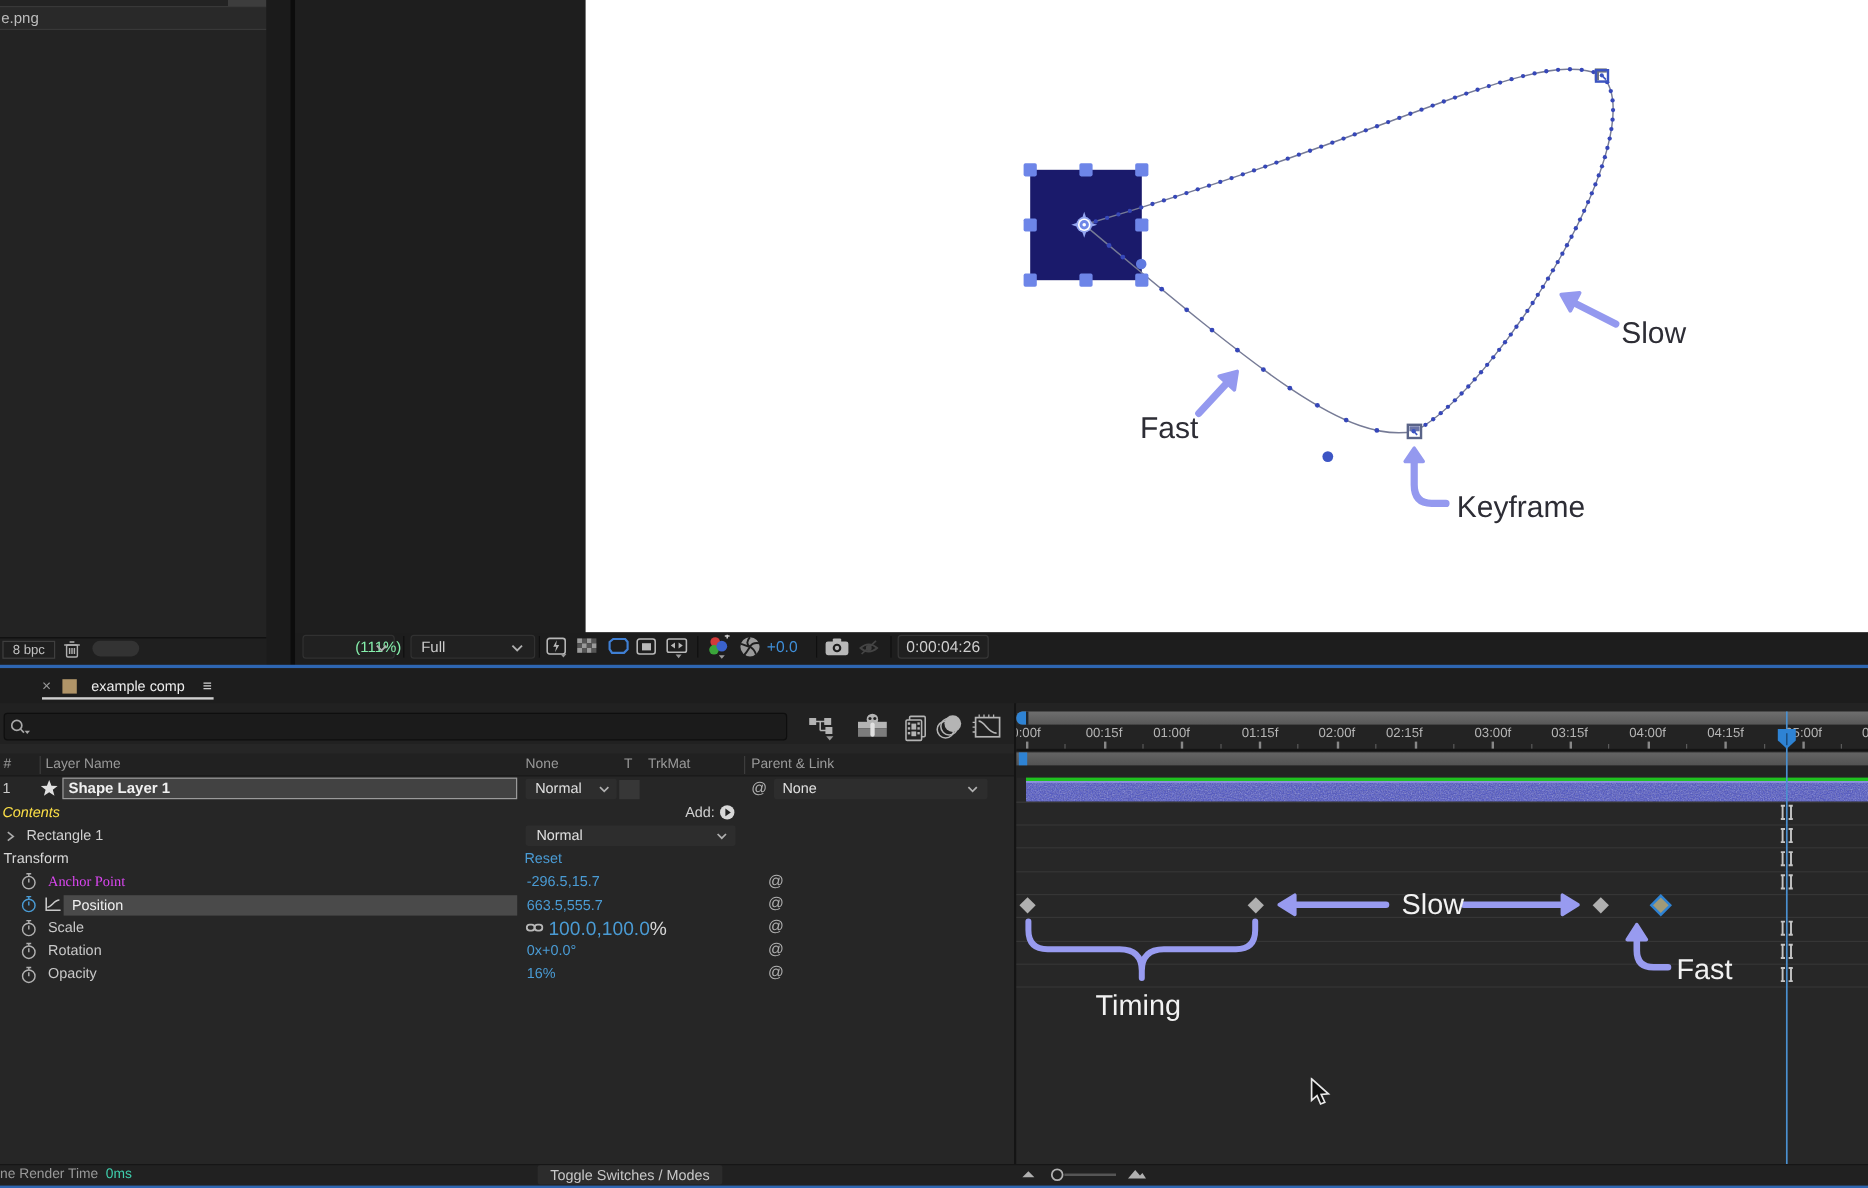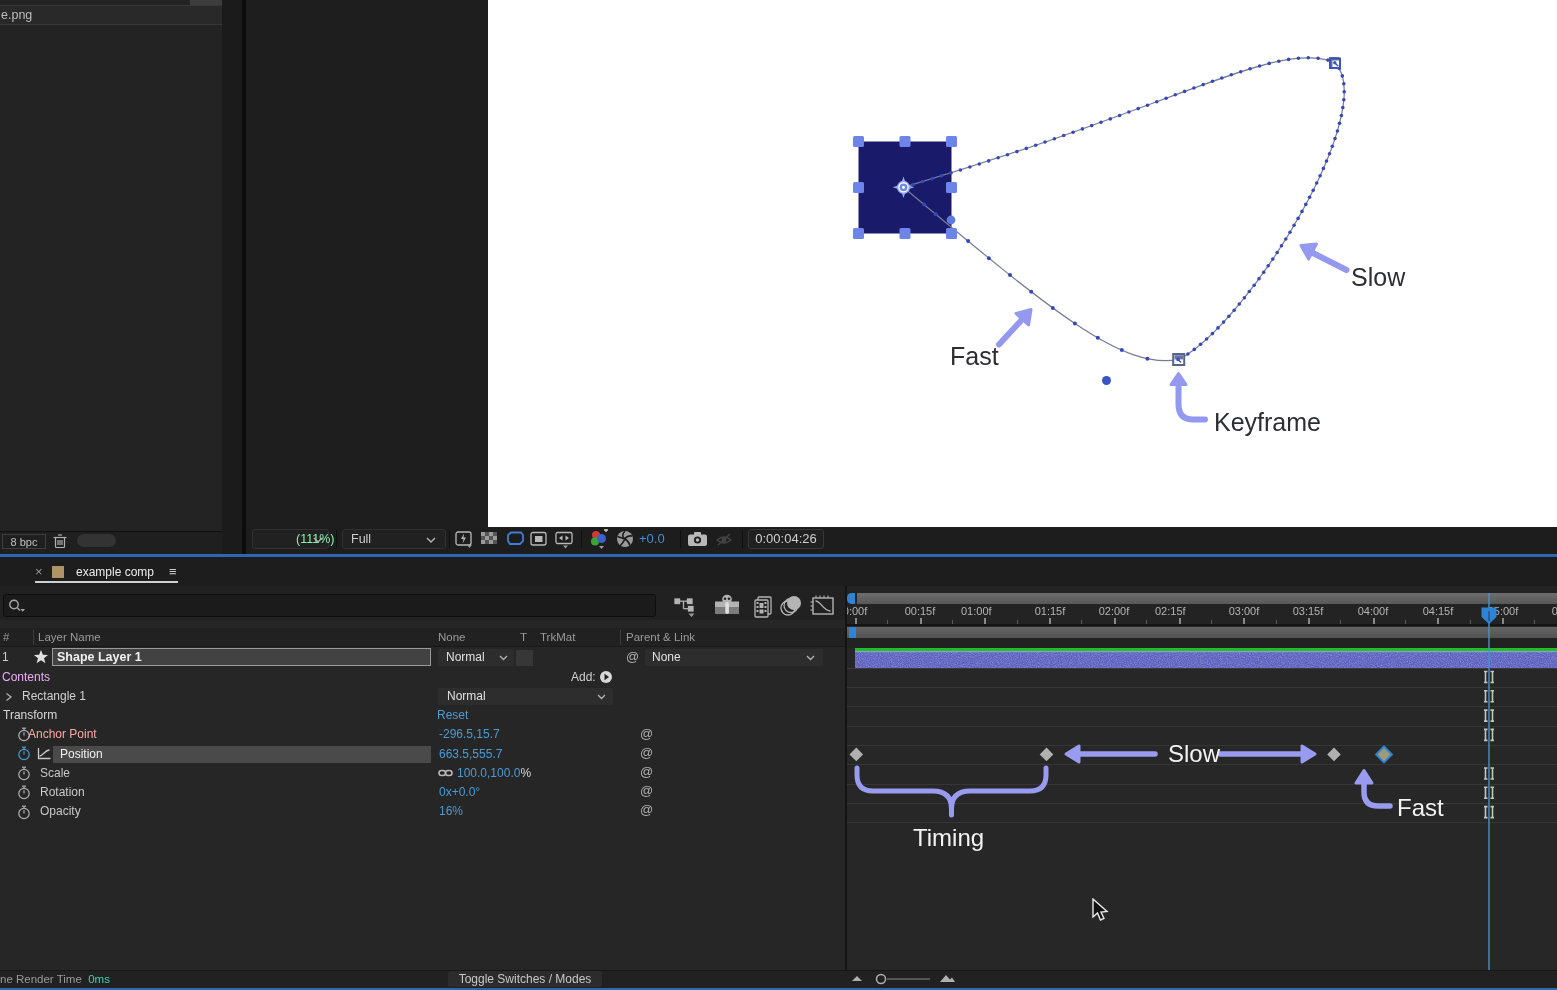--- a/index.html
+++ b/index.html
@@ -217,21 +217,21 @@
       <path d="M2 2 L5.5 5.5 L9 2" stroke="#b0b0b0" stroke-width="1.4" fill="none"></path>
     </svg>
 <div class="abs" style="left:516px;top:650px;width:17px;height:16px;background:#373737;"></div>
 <div class="txt" style="left:626px;top:649px;font-size:13px;color:#b0b0b0;">@</div>
 <div class="abs" style="left:645px;top:649px;width:178px;height:17px;background:#2d2d2d;border-radius:2px;"></div>
 <div class="txt" style="left:652px;top:650px;font-size:12px;color:#e0e0e0;">None</div>
 <svg class="abs" style="left:805px;top:654px;" width="11" height="8" viewBox="0 0 11 8">
       <path d="M2 2 L5.5 5.5 L9 2" stroke="#b0b0b0" stroke-width="1.4" fill="none"></path>
     </svg>
 
-<div class="txt" style="left:2px;top:670px;font-size:12px;color:#f0abfc;">Contents</div>
+<div class="txt" style="left:2px;top:670px;font-size:12px;color:#fde047;font-style:italic;">Contents</div>
 <div class="txt" style="left:571px;top:670px;font-size:12px;color:#d0d0d0;">Add:</div>
 <svg class="abs" style="left:599px;top:670px;" width="14" height="14" viewBox="0 0 14 14">
       <circle cx="7" cy="7" r="6" fill="#d8d8d8"></circle>
       <path d="M5.5 3.8 L10 7 L5.5 10.2 Z" fill="#212121"></path>
     </svg>
 
 <svg class="abs" style="left:4px;top:692px;" width="10" height="10" viewBox="0 0 10 10">
       <path d="M2.5 1.5 L7 5 L2.5 8.5" stroke="#aaaaaa" stroke-width="1.4" fill="none"></path>
     </svg>
 <div class="txt" style="left:22px;top:689px;font-size:12px;color:#d0d0d0;">Rectangle 1</div>
@@ -245,21 +245,21 @@
 <div class="txt" style="left:437px;top:708px;font-size:12px;color:#4a9bd4;">Reset</div>
 
 <svg class="abs" style="left:17px;top:727px;" width="14" height="15" viewBox="0 0 14 15">
       <g stroke="#b0b0b0" stroke-width="1.2" fill="none">
         <circle cx="7" cy="8.5" r="5.2"></circle>
         <line x1="5" y1="1.2" x2="9" y2="1.2"></line>
         <line x1="7" y1="1.2" x2="7" y2="3.2"></line>
         <line x1="7" y1="8.5" x2="7" y2="5.2"></line>
       </g>
     </svg>
-<div class="txt" style="left:28px;top:727px;font-size:12px;color:#fca5a5;">Anchor Point</div>
+<div class="txt" style="left:40px;top:727px;font-size:12px;color:#d946ef;font-family:Liberation Serif, serif;">Anchor Point</div>
 <div class="txt" style="left:439px;top:727px;font-size:12px;color:#4a9bd4;">-296.5,15.7</div>
 <div class="txt" style="left:640px;top:726px;font-size:13px;color:#b0b0b0;">@</div>
 
 <svg class="abs" style="left:17px;top:746px;" width="14" height="15" viewBox="0 0 14 15">
       <g stroke="#4a9bd4" stroke-width="1.2" fill="none">
         <circle cx="7" cy="8.5" r="5.2"></circle>
         <line x1="5" y1="1.2" x2="9" y2="1.2"></line>
         <line x1="7" y1="1.2" x2="7" y2="3.2"></line>
         <line x1="7" y1="8.5" x2="7" y2="5.2"></line>
       </g>
@@ -281,21 +281,21 @@
         <line x1="7" y1="8.5" x2="7" y2="5.2"></line>
       </g>
     </svg>
 <div class="txt" style="left:40px;top:766px;font-size:12px;color:#c8c8c8;">Scale</div>
 <svg class="abs" style="left:438px;top:768px;" width="15" height="10" viewBox="0 0 15 10">
       <g stroke="#b8b8b8" stroke-width="1.5" fill="none">
         <rect x="1" y="2.5" width="6.5" height="5" rx="2.5"></rect>
         <rect x="7.5" y="2.5" width="6.5" height="5" rx="2.5"></rect>
       </g>
     </svg>
-<div class="txt" style="left:457px;top:766px;font-size:12px;color:#4a9bd4;text-align:center;">100.0,100.0<span style="color:#d8d8d8;">%</span></div>
+<div class="txt" style="left:457px;top:766px;font-size:16px;color:#4a9bd4;text-align:center;">100.0,100.0<span style="color:#d8d8d8;">%</span></div>
 <div class="txt" style="left:640px;top:764px;font-size:13px;color:#b0b0b0;">@</div>
 
 <svg class="abs" style="left:17px;top:785px;" width="14" height="15" viewBox="0 0 14 15">
       <g stroke="#b0b0b0" stroke-width="1.2" fill="none">
         <circle cx="7" cy="8.5" r="5.2"></circle>
         <line x1="5" y1="1.2" x2="9" y2="1.2"></line>
         <line x1="7" y1="1.2" x2="7" y2="3.2"></line>
         <line x1="7" y1="8.5" x2="7" y2="5.2"></line>
       </g>
     </svg>

